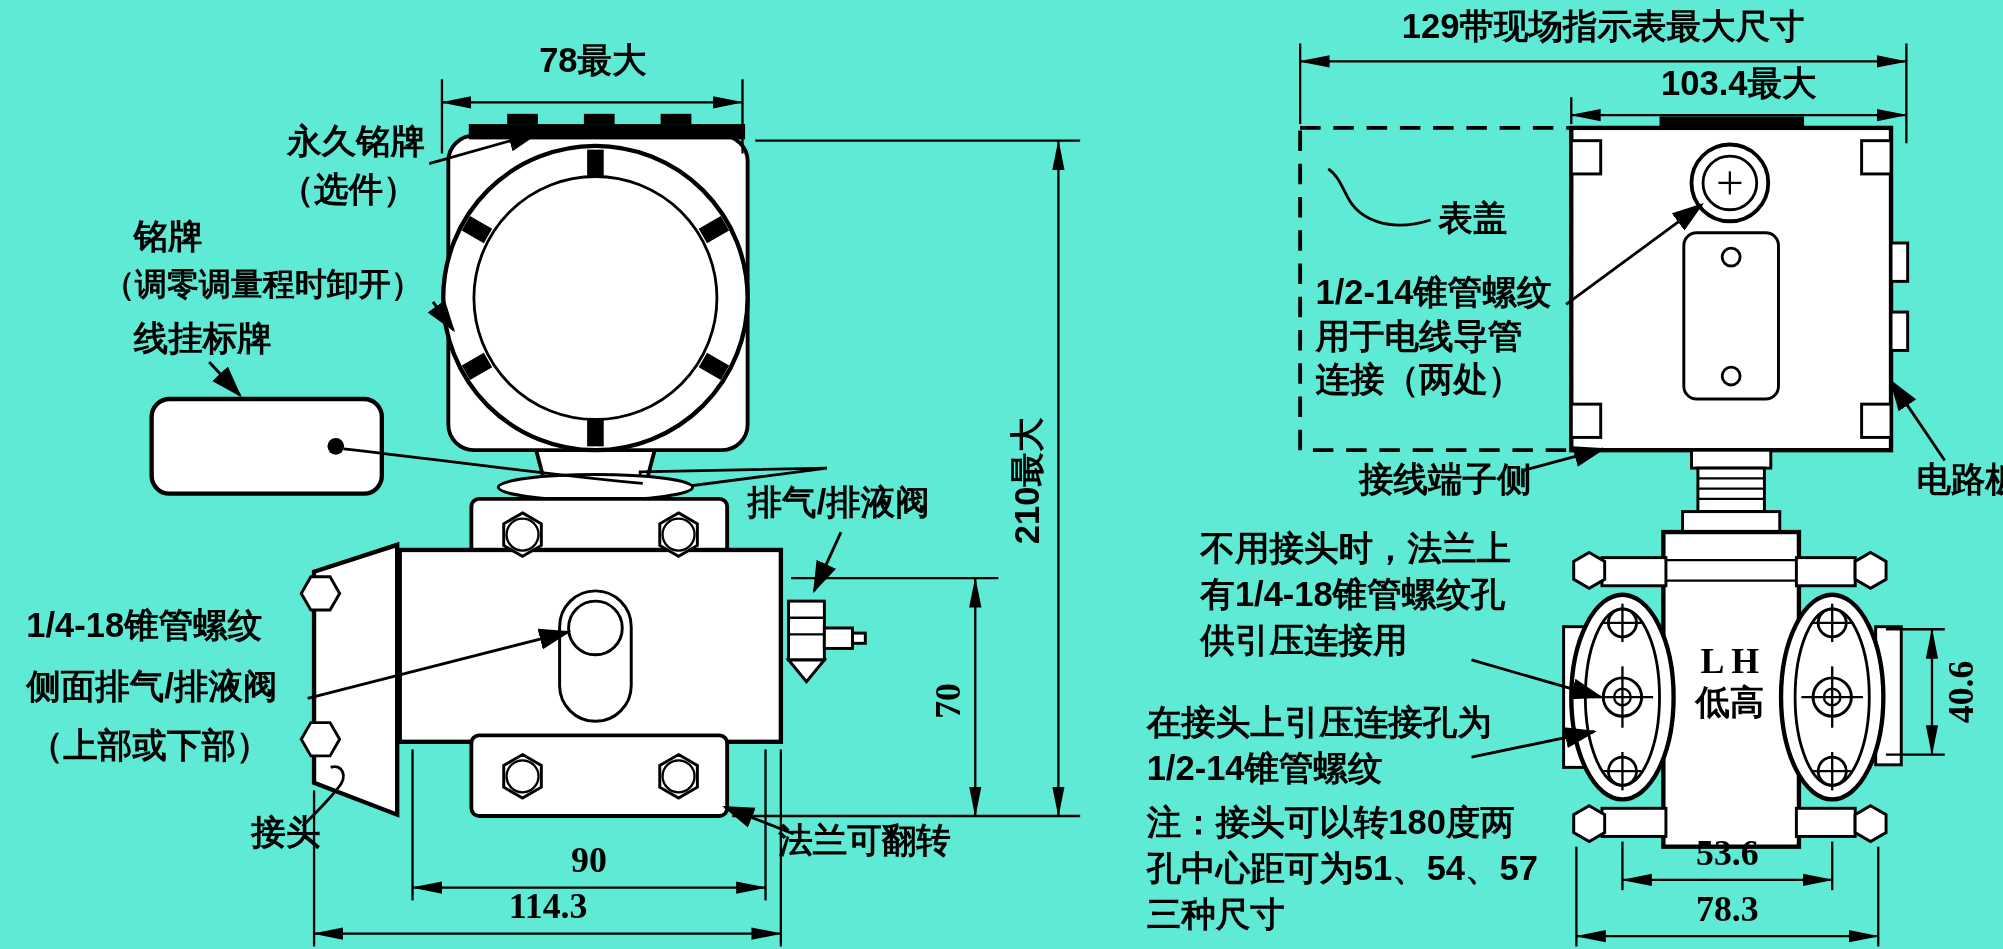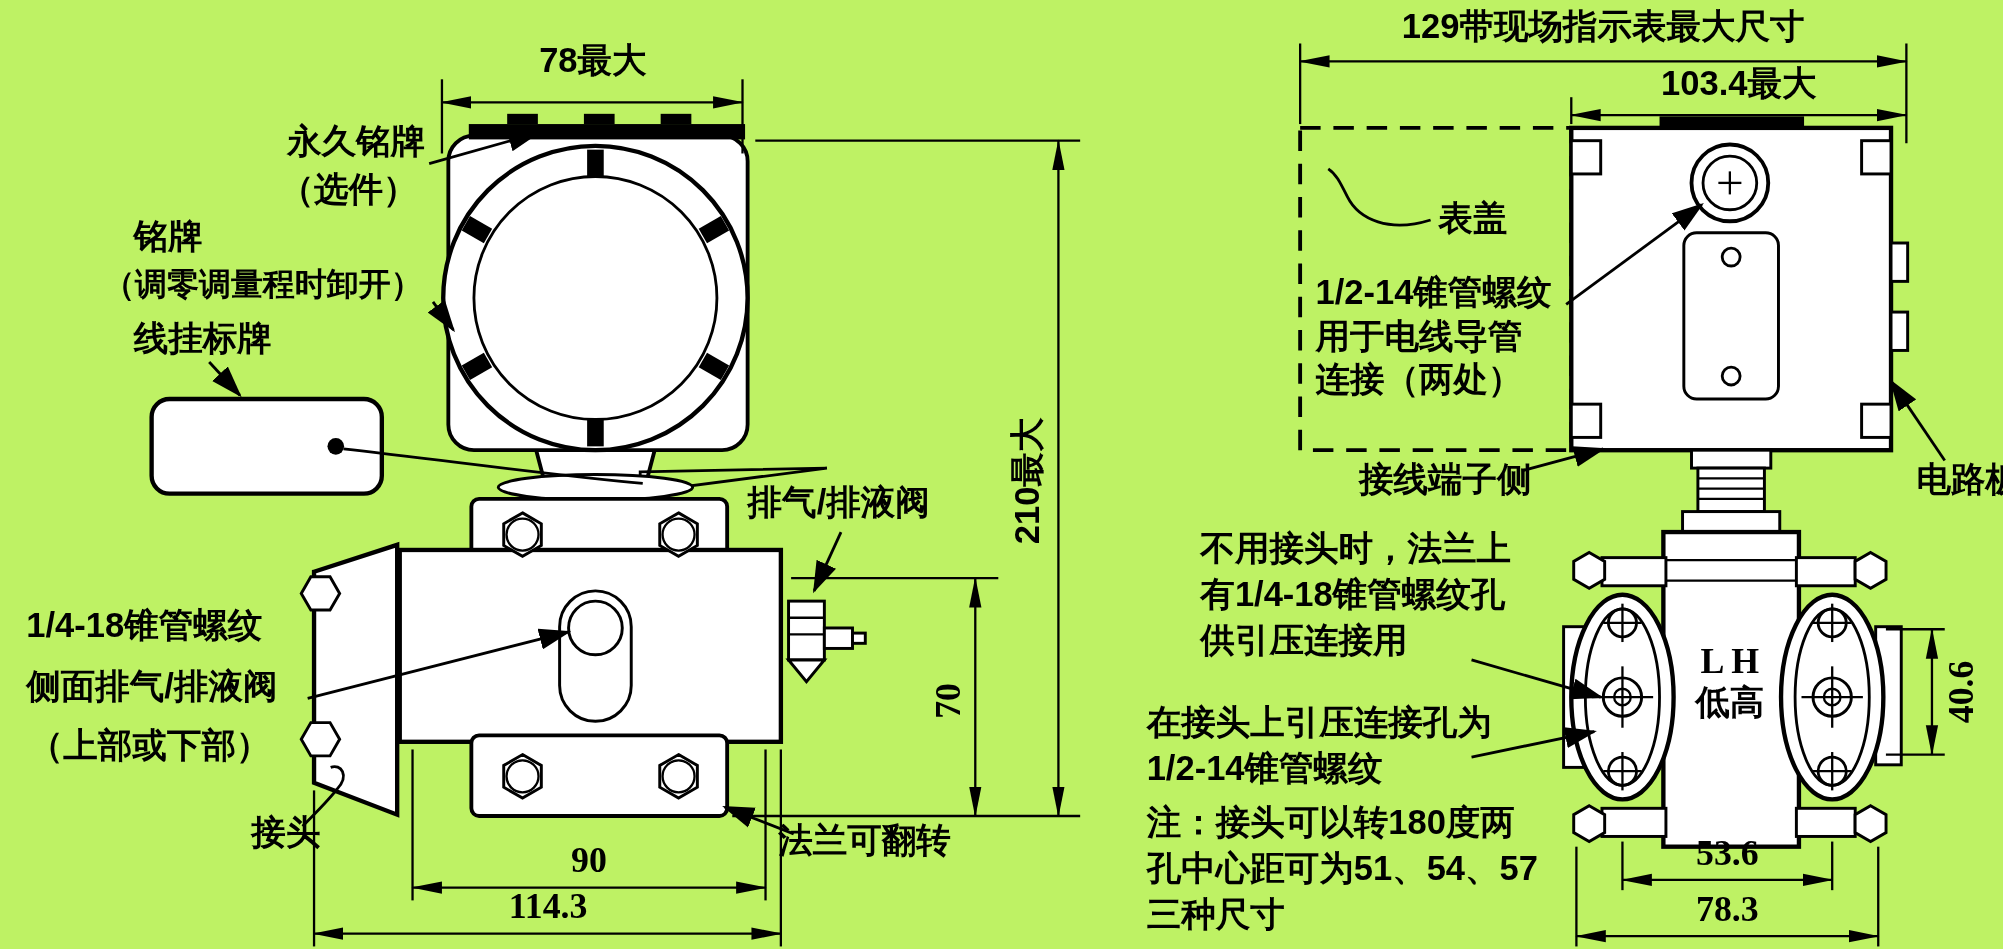--- a/index.html
+++ b/index.html
@@ -1,16 +1,16 @@
 <!DOCTYPE html>
 <html><head>
 <meta charset="utf-8">
 <style>
   html,body{margin:0;padding:0;background:#fff;}
-  .canvas{position:relative;width:2003px;height:949px;background:#bef264;overflow:hidden;}
+  .canvas{position:relative;width:2003px;height:949px;background:#5eead4;overflow:hidden;}
   svg{display:block;}
   .outline{fill:#fff;stroke:#000;stroke-width:3;}
   .thick{stroke-width:3.4;}
   .thin{stroke-width:2.3;}
   .nofill{fill:none;stroke:#000;stroke-width:2.2;}
   .hair{fill:none;stroke:#000;stroke-width:1.8;}
   .black{fill:#000;stroke:none;}
   .dimline{stroke:#000;stroke-width:1.8;fill:none;}
   .extline{stroke:#000;stroke-width:1.8;}
   .leader{stroke:#000;stroke-width:2.2;fill:none;}

